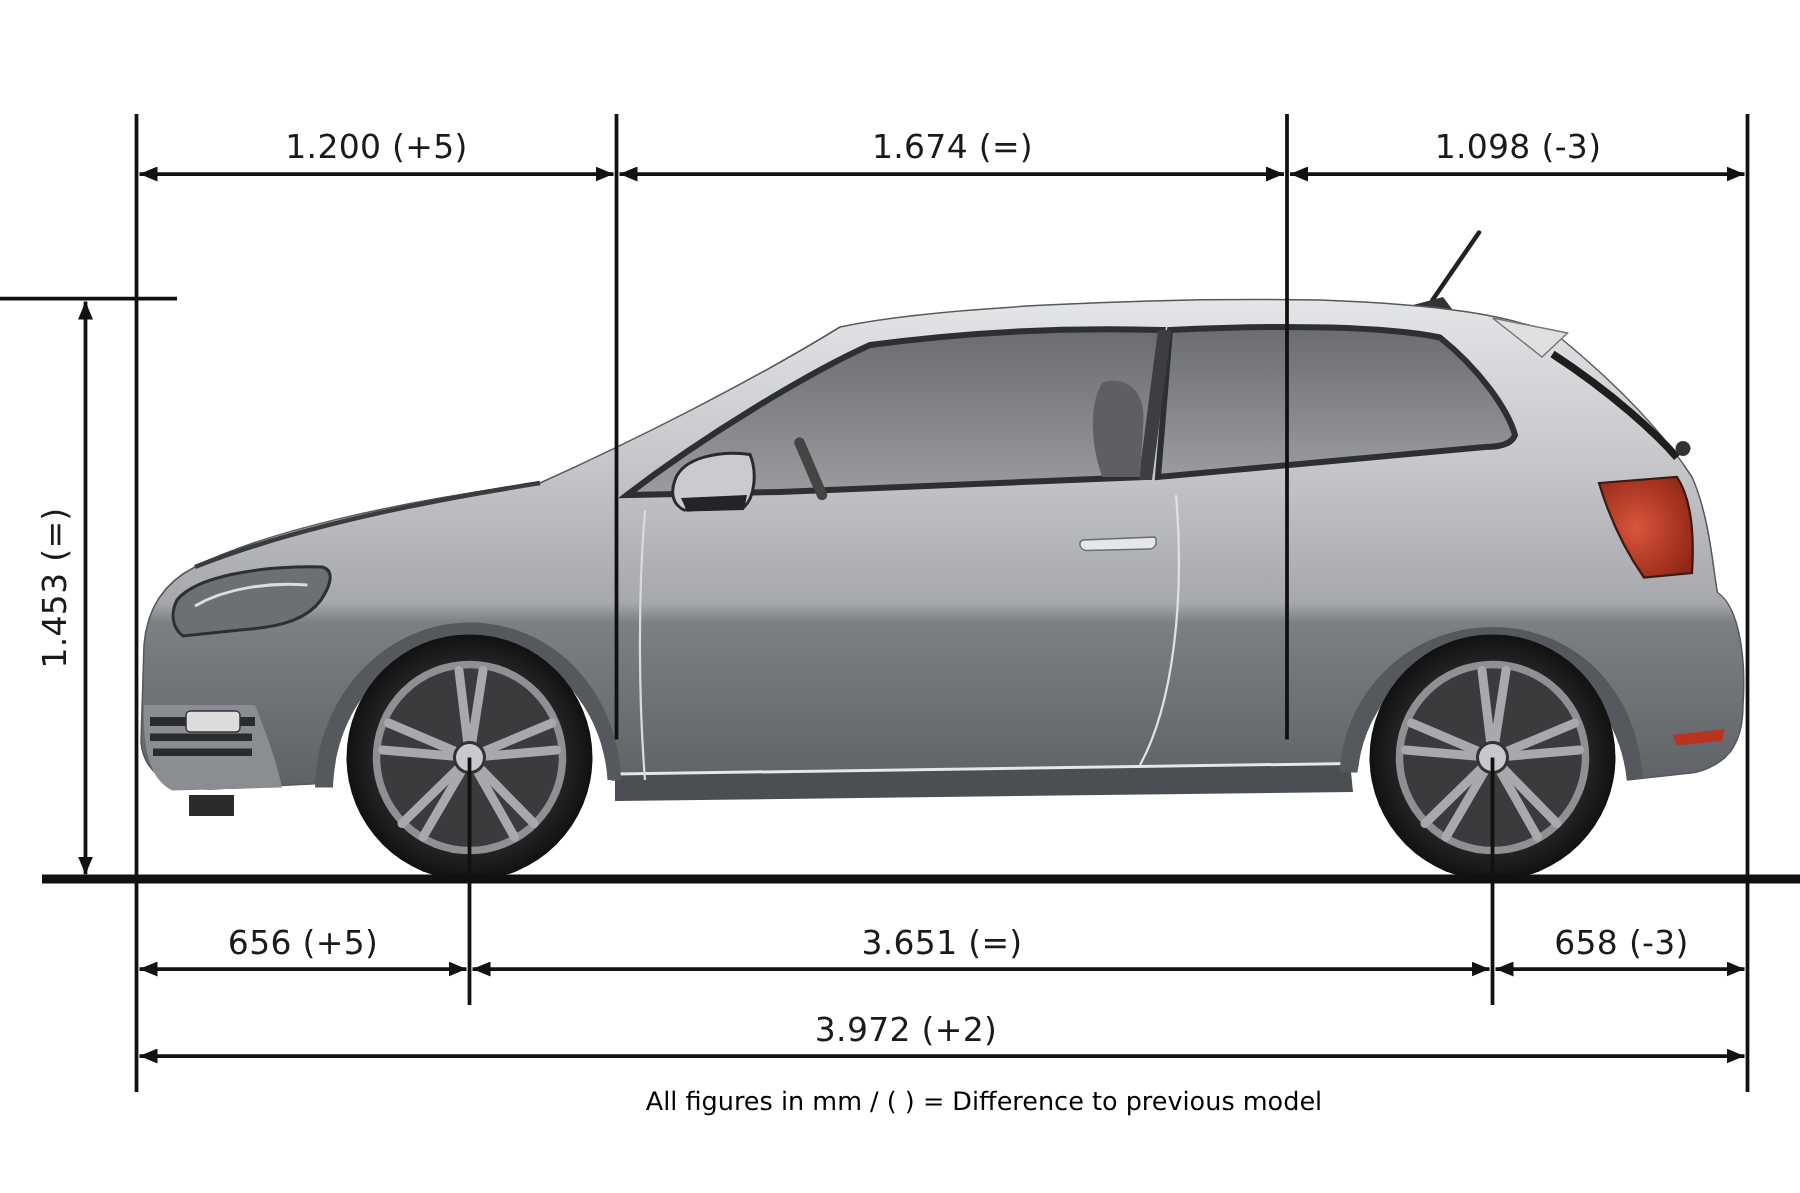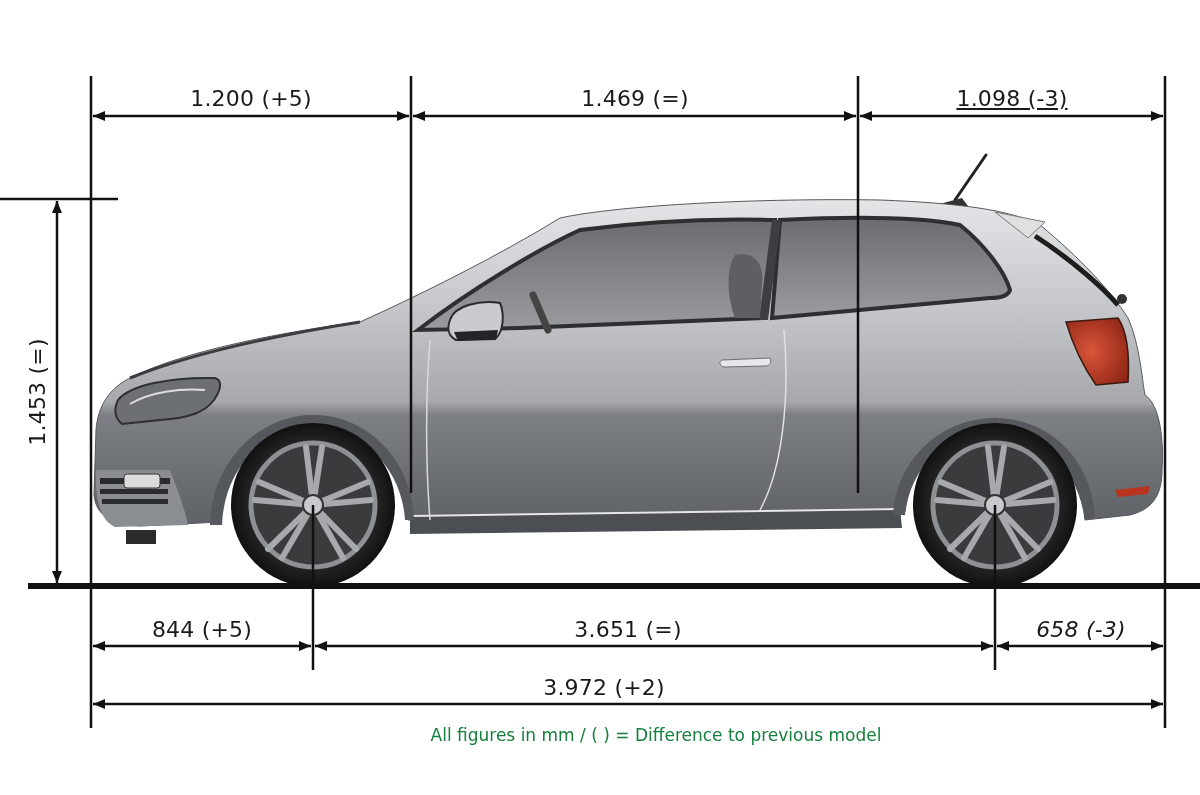--- a/index.html
+++ b/index.html
@@ -3,21 +3,21 @@
   <meta charset="utf-8">
   <style>
     html, body { margin: 0; padding: 0; background: #ffffff; }
     body { width: 1200px; height: 795px; position: relative; overflow: hidden;
            font-family: "DejaVu Sans", "Liberation Sans", sans-serif; color: #1a1a1a; }
     #stage { position: absolute; left: 0; top: 0; width: 1200px; height: 795px; }
     .dim-label { position: absolute; font-size: 22px; line-height: 26px; white-space: nowrap;
                  transform: translateX(-50%); color: #1a1a1a; letter-spacing: 0.2px; }
     .dim-label.vertical { transform: translate(-50%, -50%) rotate(-90deg); }
     .footnote { position: absolute; left: 656px; top: 724px; transform: translateX(-50%);
-                font-size: 17px; line-height: 22px; white-space: nowrap; color: #15803d; }
+                font-size: 17px; line-height: 22px; white-space: nowrap; color: #000000; }
   </style>
 </head>
 <body>
 
 <div id="stage">
   <svg width="1200" height="795" viewBox="0 0 1200 795" xmlns="http://www.w3.org/2000/svg">
     <defs>
       <marker id="arr" viewBox="0 0 12 10" refX="12" refY="5" markerWidth="12" markerHeight="10" orient="auto-start-reverse" markerUnits="userSpaceOnUse">
         <path d="M0,0 L12,5 L0,10 z" fill="#111"></path>
       </marker>
@@ -156,25 +156,25 @@
       <line x1="93" y1="646" x2="311" y2="646" marker-start="url(#arr)" marker-end="url(#arr)"></line>
       <line x1="315" y1="646" x2="993" y2="646" marker-start="url(#arr)" marker-end="url(#arr)"></line>
       <line x1="997" y1="646" x2="1163" y2="646" marker-start="url(#arr)" marker-end="url(#arr)"></line>
 
       <line x1="93" y1="704" x2="1163" y2="704" marker-start="url(#arr)" marker-end="url(#arr)"></line>
     </g>
   </svg>
 
   
   <div class="dim-label" style="left:251px; top:86px;">1.200 (+5)</div>
-  <div class="dim-label" style="left:635px; top:86px;">1.469 (=)</div>
-  <div class="dim-label" style="left:1012px; top:86px;text-decoration:underline;">1.098 (-3)</div>
+  <div class="dim-label" style="left:635px; top:86px;">1.674 (=)</div>
+  <div class="dim-label" style="left:1012px; top:86px;">1.098 (-3)</div>
 
   <div class="dim-label vertical" style="left:38px; top:392px;">1.453 (=)</div>
 
-  <div class="dim-label" style="left:202px; top:617px;">844 (+5)</div>
+  <div class="dim-label" style="left:202px; top:617px;">656 (+5)</div>
   <div class="dim-label" style="left:628px; top:617px;">3.651 (=)</div>
-  <div class="dim-label" style="left:1081px; top:617px;font-style:italic;">658 (-3)</div>
+  <div class="dim-label" style="left:1081px; top:617px;">658 (-3)</div>
 
   <div class="dim-label" style="left:604px; top:675px;">3.972 (+2)</div>
 
   <div class="footnote">All figures in mm / ( ) = Difference to previous model</div>
 </div>
 
 </body></html>

